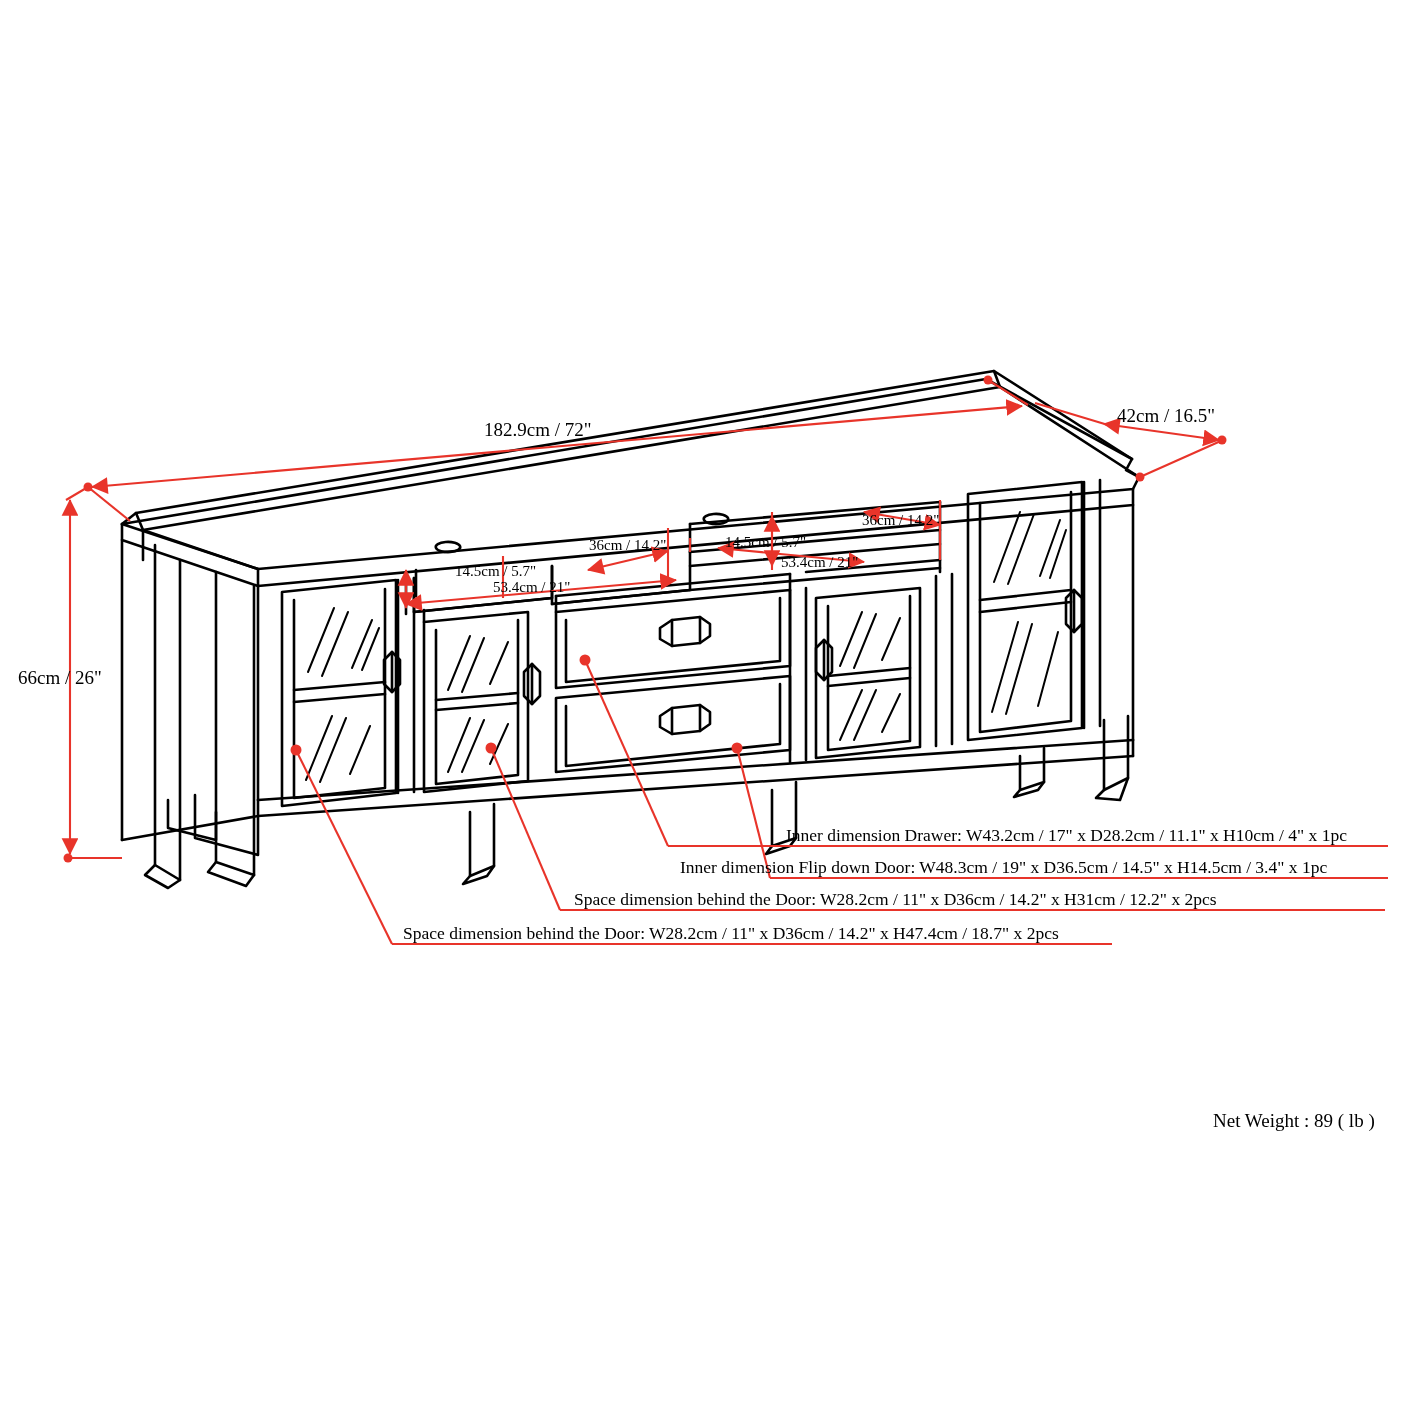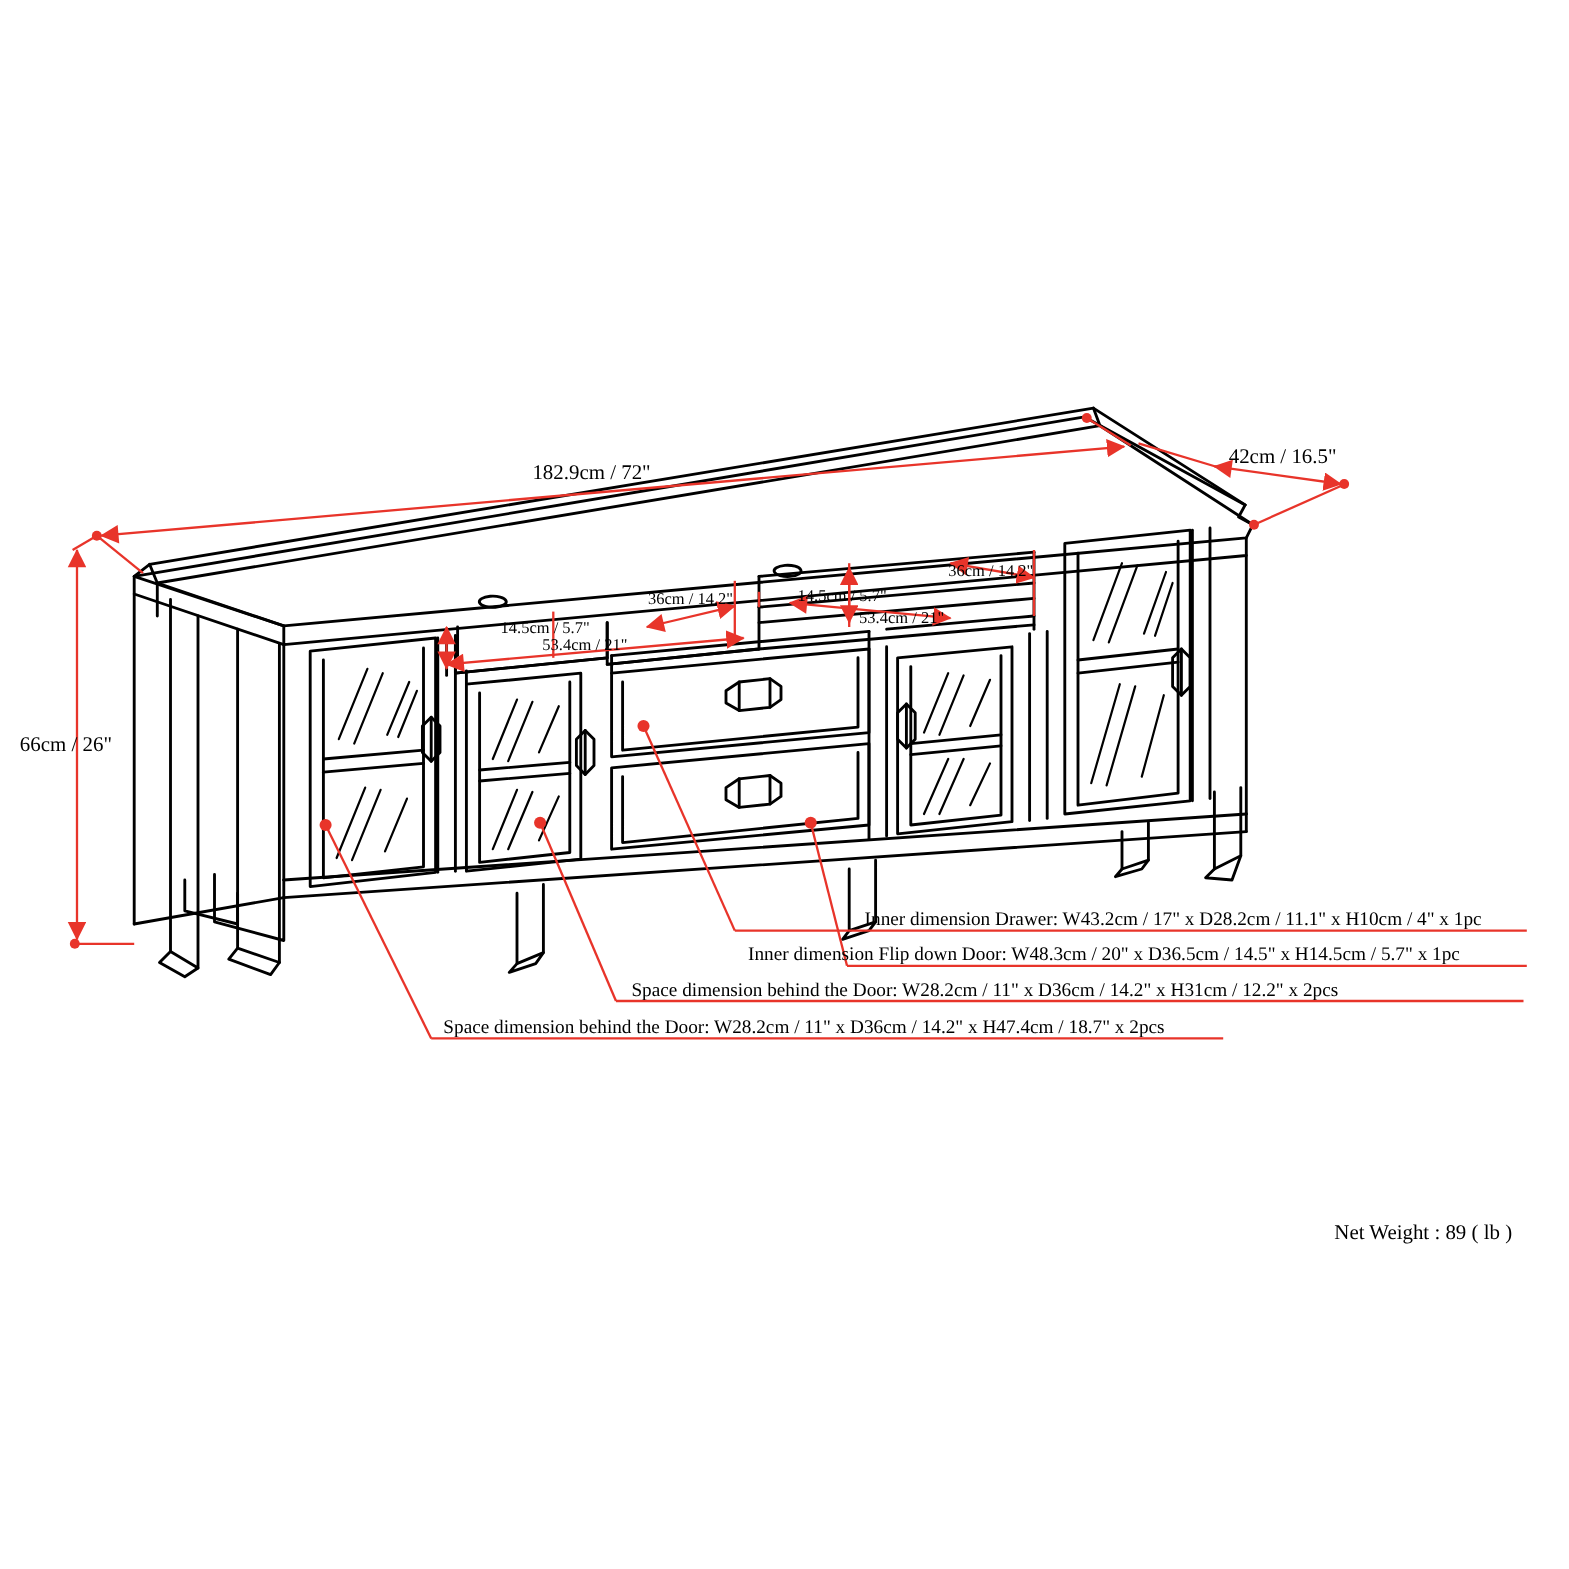--- a/index.html
+++ b/index.html
@@ -302,21 +302,21 @@
   <div class="dim-text" style="left:493px; top:579px;">53.4cm / 21"</div>
 
   <div class="dim-text" style="left:725px; top:534px;">14.5cm / 5.7"</div>
 
   <div class="dim-text" style="left:862px; top:512px;">36cm / 14.2"</div>
 
   <div class="dim-text" style="left:781px; top:554px;">53.4cm / 21"</div>
 
   <div class="callout-text" style="left:786px; top:825px;">Inner dimension Drawer: W43.2cm / 17" x D28.2cm / 11.1" x H10cm / 4" x 1pc</div>
 
-  <div class="callout-text" style="left:680px; top:857px;">Inner dimension Flip down Door: W48.3cm / 20" x D36.5cm / 14.5" x H14.5cm / 5.7" x 1pc</div>
+  <div class="callout-text" style="left:680px; top:857px;">Inner dimension Flip down Door: W48.3cm / 19" x D36.5cm / 14.5" x H14.5cm / 3.4" x 1pc</div>
 
   <div class="callout-text" style="left:574px; top:889px;">Space dimension behind the Door: W28.2cm / 11" x D36cm / 14.2" x H31cm / 12.2" x 2pcs</div>
 
   <div class="callout-text" style="left:403px; top:923px;">Space dimension behind the Door:  W28.2cm / 11" x D36cm / 14.2" x H47.4cm / 18.7" x 2pcs</div>
 
   <div class="weight-text" style="left:1213px; top:1110px;text-align:center;">Net Weight : 89 ( lb )</div>
 
 </div>
 
 </body></html>

